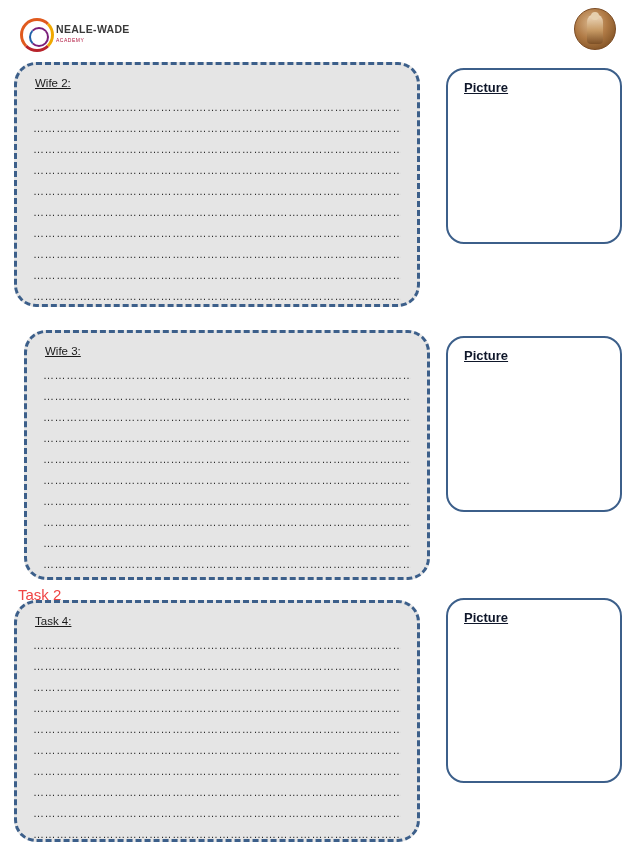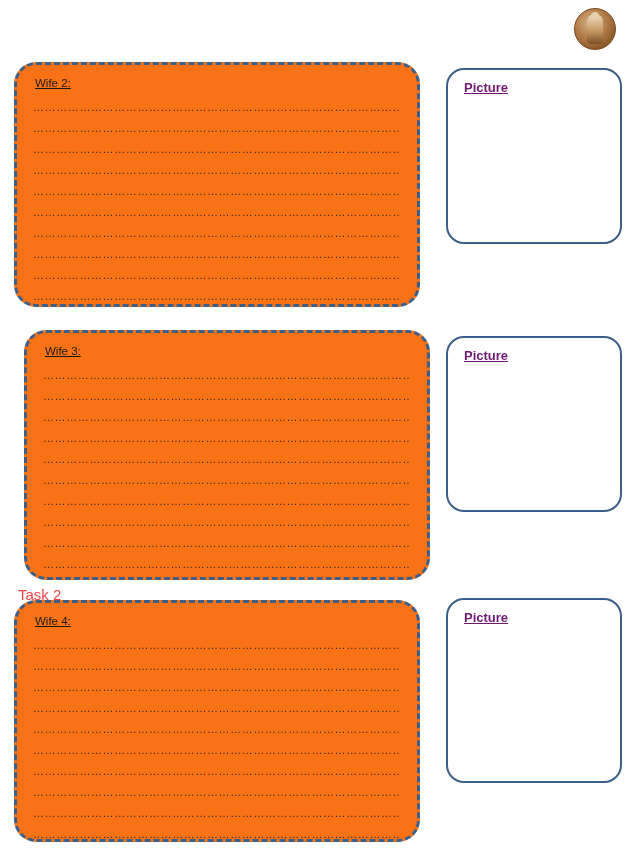--- a/index.html
+++ b/index.html
@@ -85,21 +85,21 @@
     width: 8px; height: 8px;
     border-radius: 50%;
     background: #e8d3b2;
   }
 
   
   .answer-box {
     position: absolute;
     border: 3px dashed #3c5f8a;
     border-radius: 22px;
-    background: #f97316;
+    background: #e5e5e5;
   }
   .answer-label {
     position: absolute;
     left: 18px; top: 12px;
     font-size: 11.5px;
     color: #1a1a1a;
     text-decoration: underline;
     font-family: "Liberation Sans", sans-serif;
   }
   .lines {
@@ -123,21 +123,21 @@
     position: absolute;
     border: 2.5px solid #3c5f8a;
     border-radius: 18px;
     background: #ffffff;
   }
   .picture-label {
     position: absolute;
     left: 16px; top: 10px;
     font-size: 13px;
     font-weight: bold;
-    color: #701a75;
+    color: #0f172a;
     text-decoration: underline;
   }
 
   .task-heading {
     position: absolute;
     font-size: 15px;
     color: #ef4444;
     font-family: "Liberation Sans", sans-serif;
   }
 
@@ -150,20 +150,25 @@
   #pic-2 { left: 446px; top: 336px; width: 176px; height: 176px; }
   #pic-3 { left: 446px; top: 598px; width: 176px; height: 185px; }
 
   #task2-heading { left: 18px; top: 586px; }
 </style>
 </head>
 <body>
 
 <div class="page">
 
+  <div class="logo">
+    <div class="logo-ring"></div>
+    <div class="logo-name">NEALE-WADE</div>
+    <div class="logo-sub">ACADEMY</div>
+  </div>
 
   <div class="crest">
     <div class="crest-circle"></div>
     <div class="crest-figure"></div>
   </div>
 
   <div class="answer-box" id="box-wife2">
     <div class="answer-label">Wife 2:</div>
     <div class="lines">
       <div class="dotline">…………………………………………………………………………………………</div>
@@ -191,21 +196,21 @@
       <div class="dotline">…………………………………………………………………………………………</div>
       <div class="dotline">…………………………………………………………………………………………</div>
       <div class="dotline">…………………………………………………………………………………………</div>
       <div class="dotline">…………………………………………………………………………………………</div>
     </div>
   </div>
 
   <div class="task-heading" id="task2-heading">Task 2</div>
 
   <div class="answer-box" id="box-wife4">
-    <div class="answer-label">Wife 4:</div>
+    <div class="answer-label">Task 4:</div>
     <div class="lines">
       <div class="dotline">…………………………………………………………………………………………</div>
       <div class="dotline">…………………………………………………………………………………………</div>
       <div class="dotline">…………………………………………………………………………………………</div>
       <div class="dotline">…………………………………………………………………………………………</div>
       <div class="dotline">…………………………………………………………………………………………</div>
       <div class="dotline">…………………………………………………………………………………………</div>
       <div class="dotline">…………………………………………………………………………………………</div>
       <div class="dotline">…………………………………………………………………………………………</div>
       <div class="dotline">…………………………………………………………………………………………</div>

